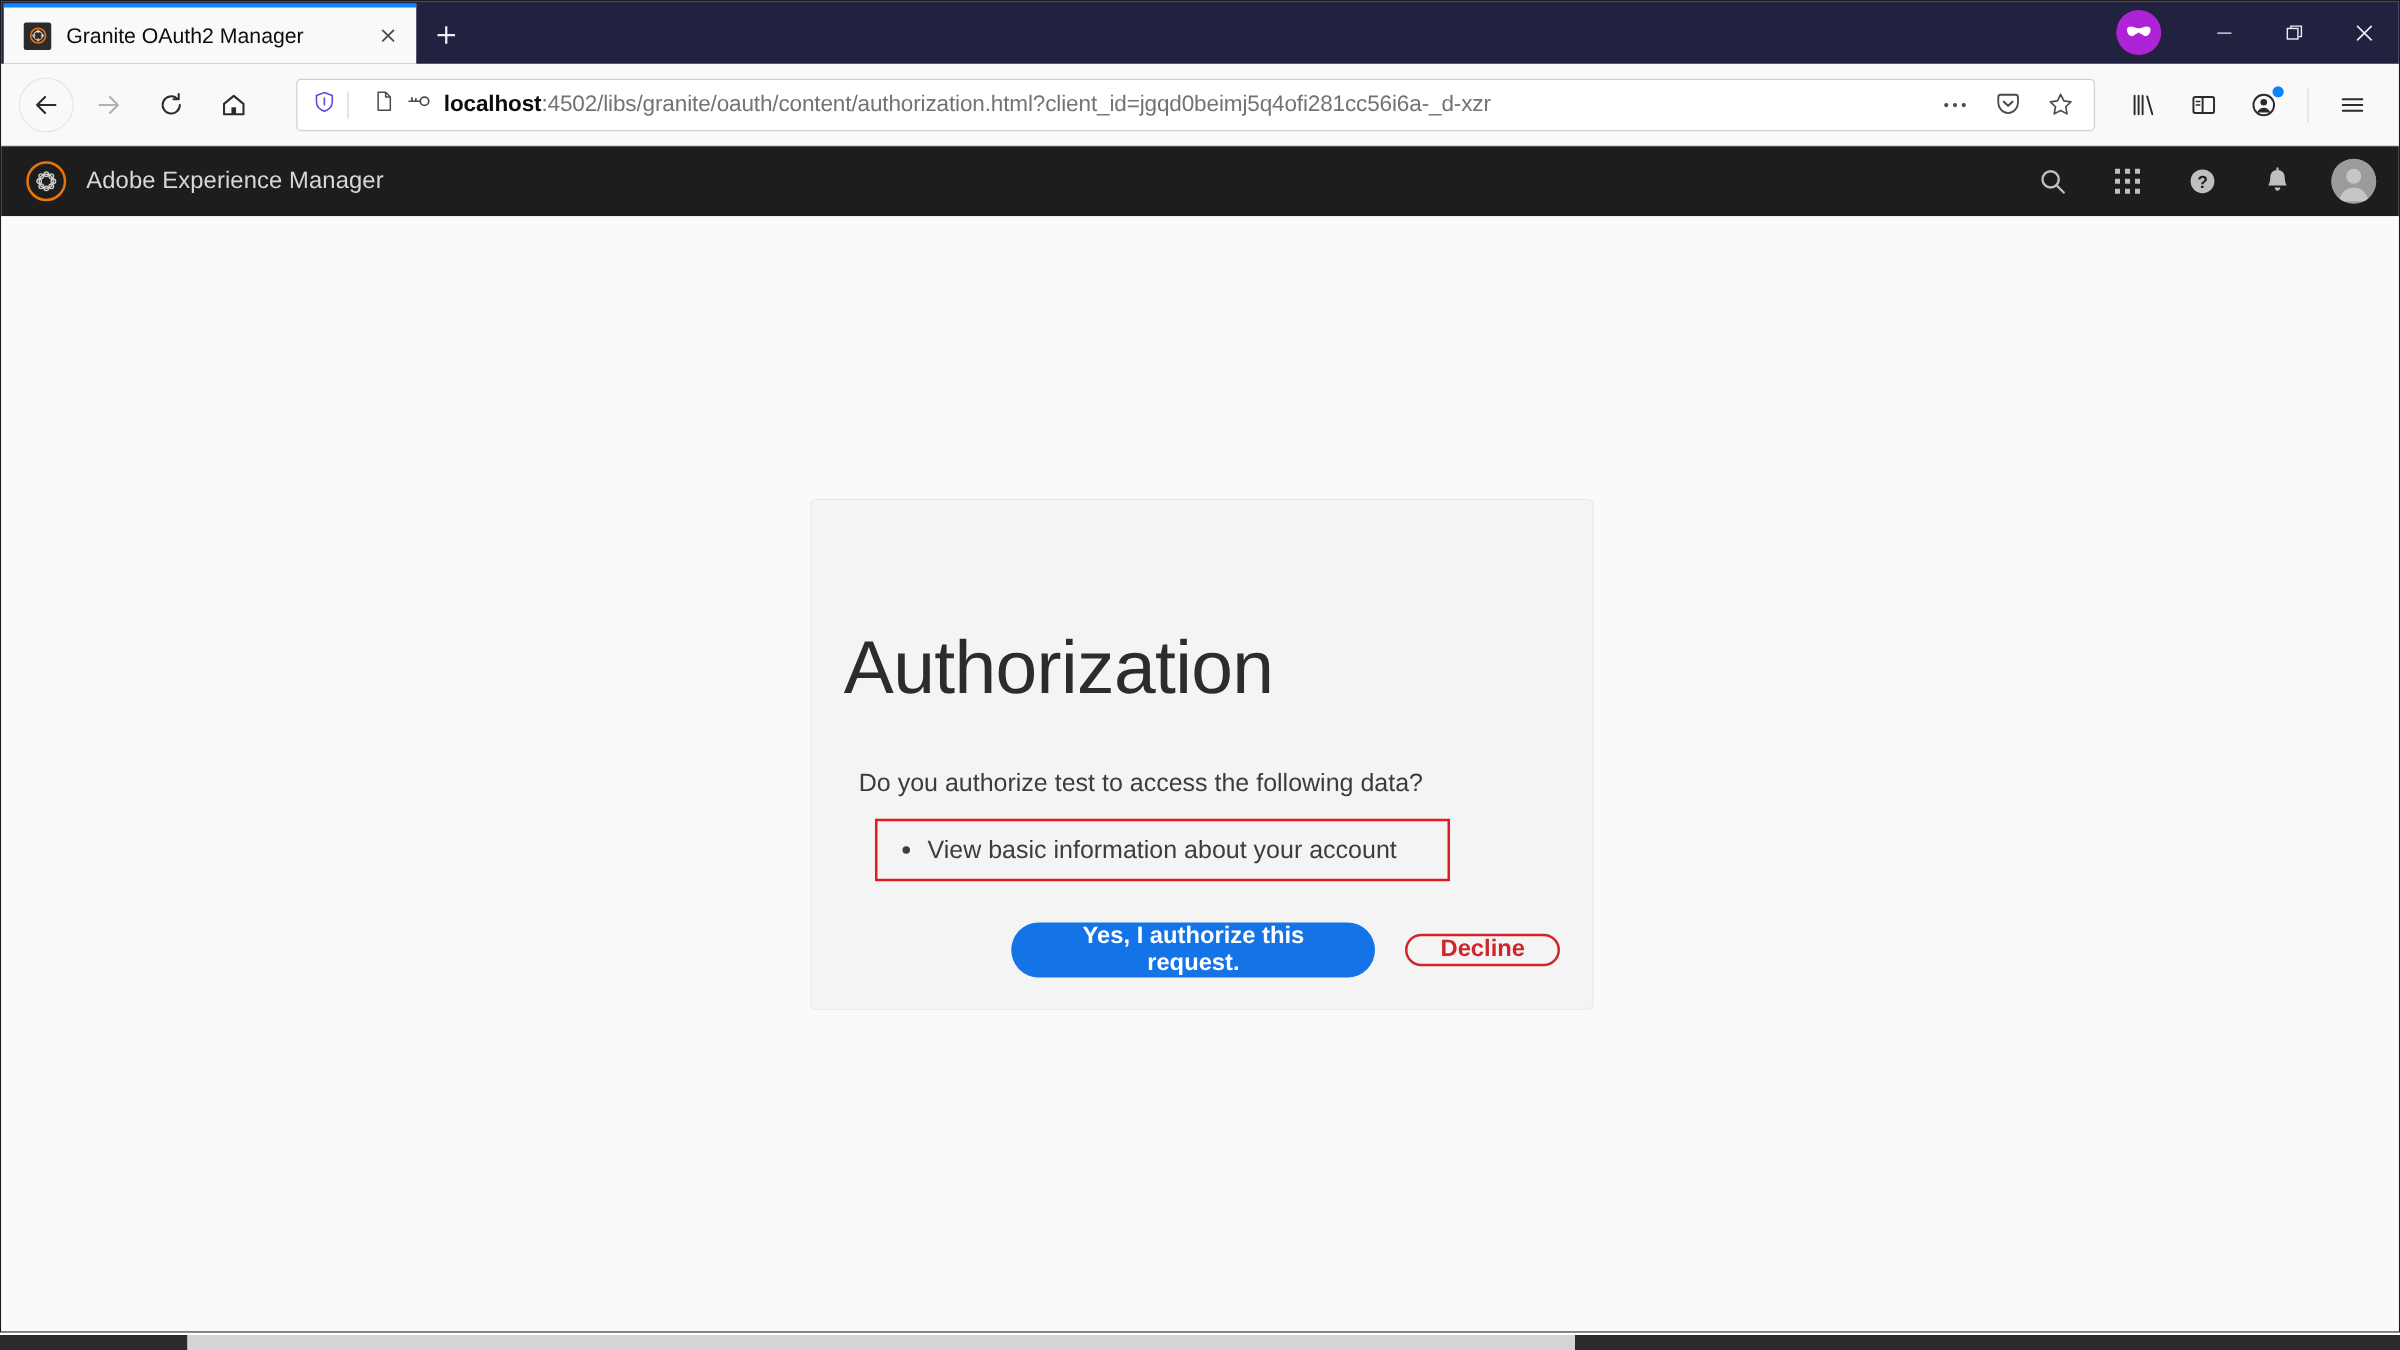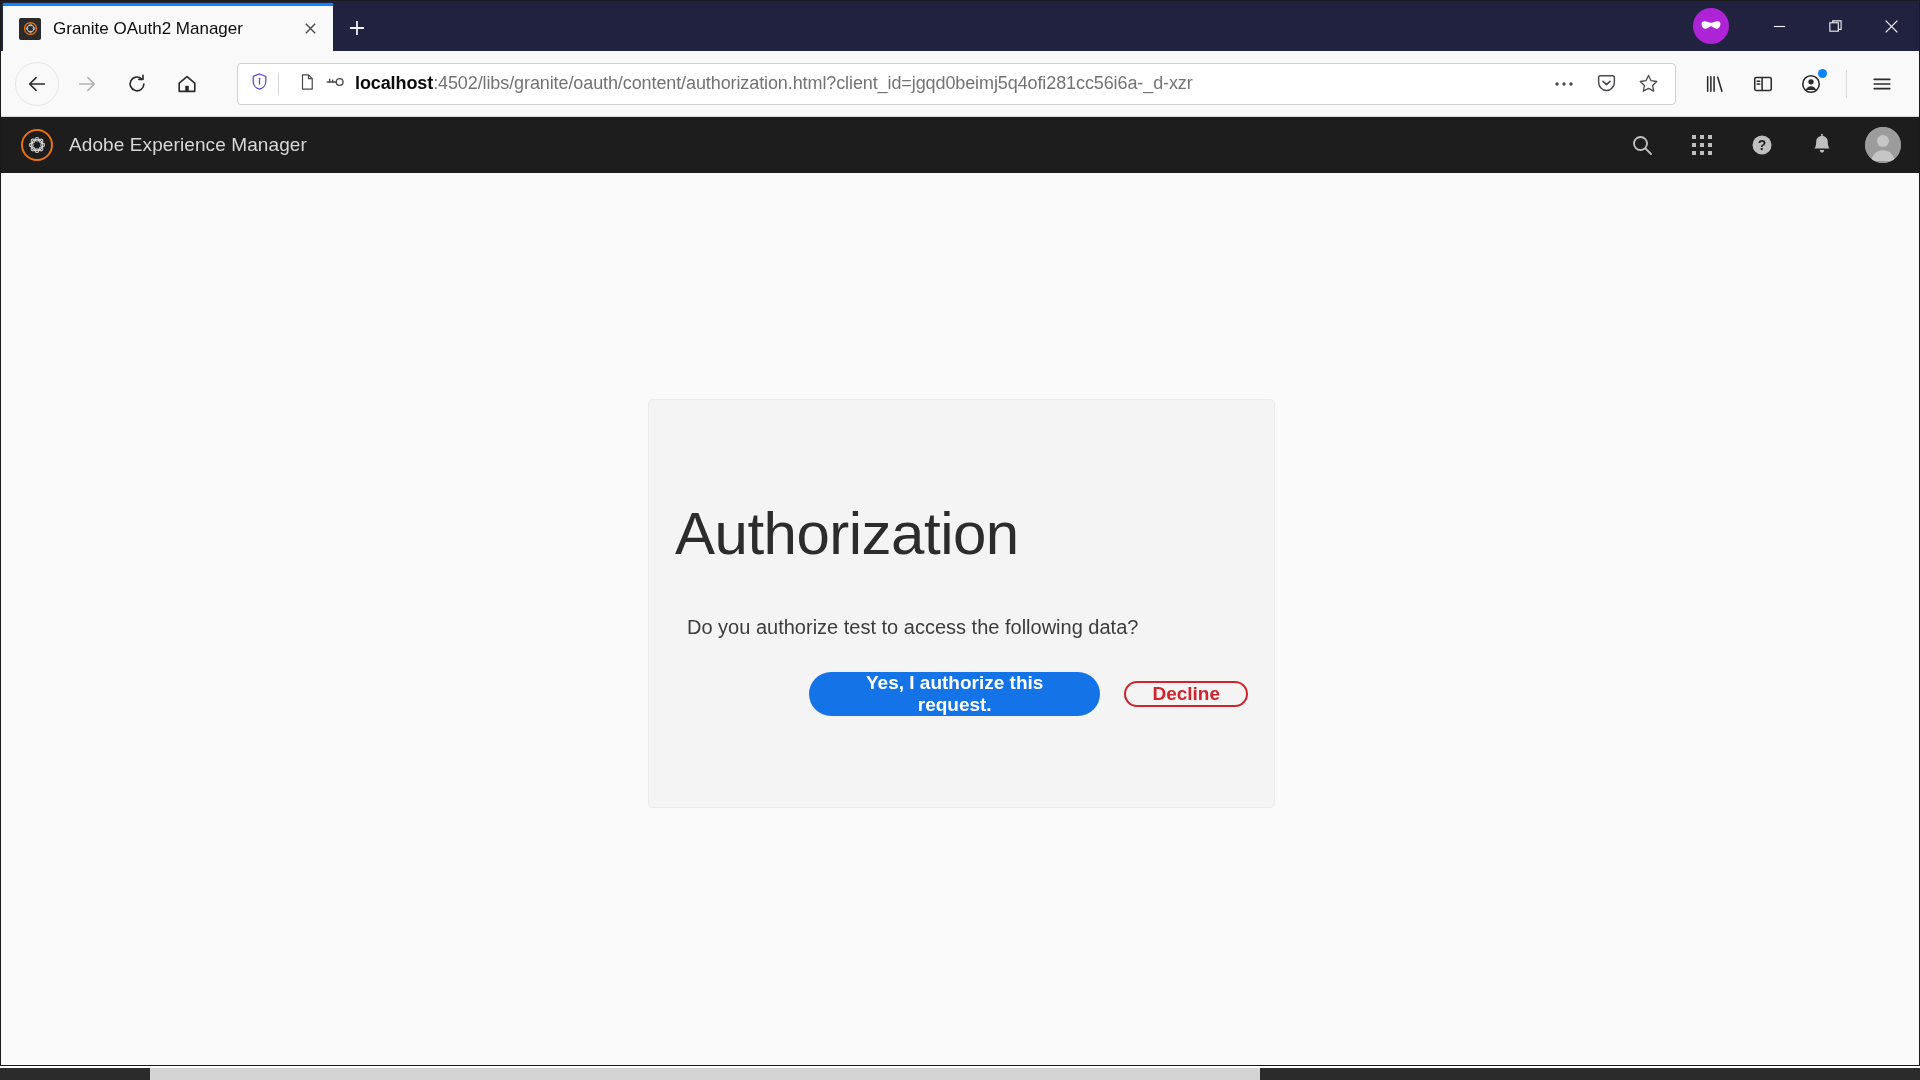--- a/index.html
+++ b/index.html
@@ -431,20 +431,24 @@
   </div>
 
   <div class="content">
 
     <div class="card">
       <div class="card-inner">
         <h1 class="card-title">Authorization</h1>
 
         <p class="card-question">Do you authorize test to access the following data?</p>
 
+        <div class="scope-box">
+          <span class="scope-bullet"></span>
+          <span class="scope-label">View basic information about your account</span>
+        </div>
 
         <div class="btn-row">
           <button class="btn-approve">Yes, I authorize this request.</button>
           <button class="btn-decline">Decline</button>
         </div>
       </div>
     </div>
 
   </div>
 </div>

